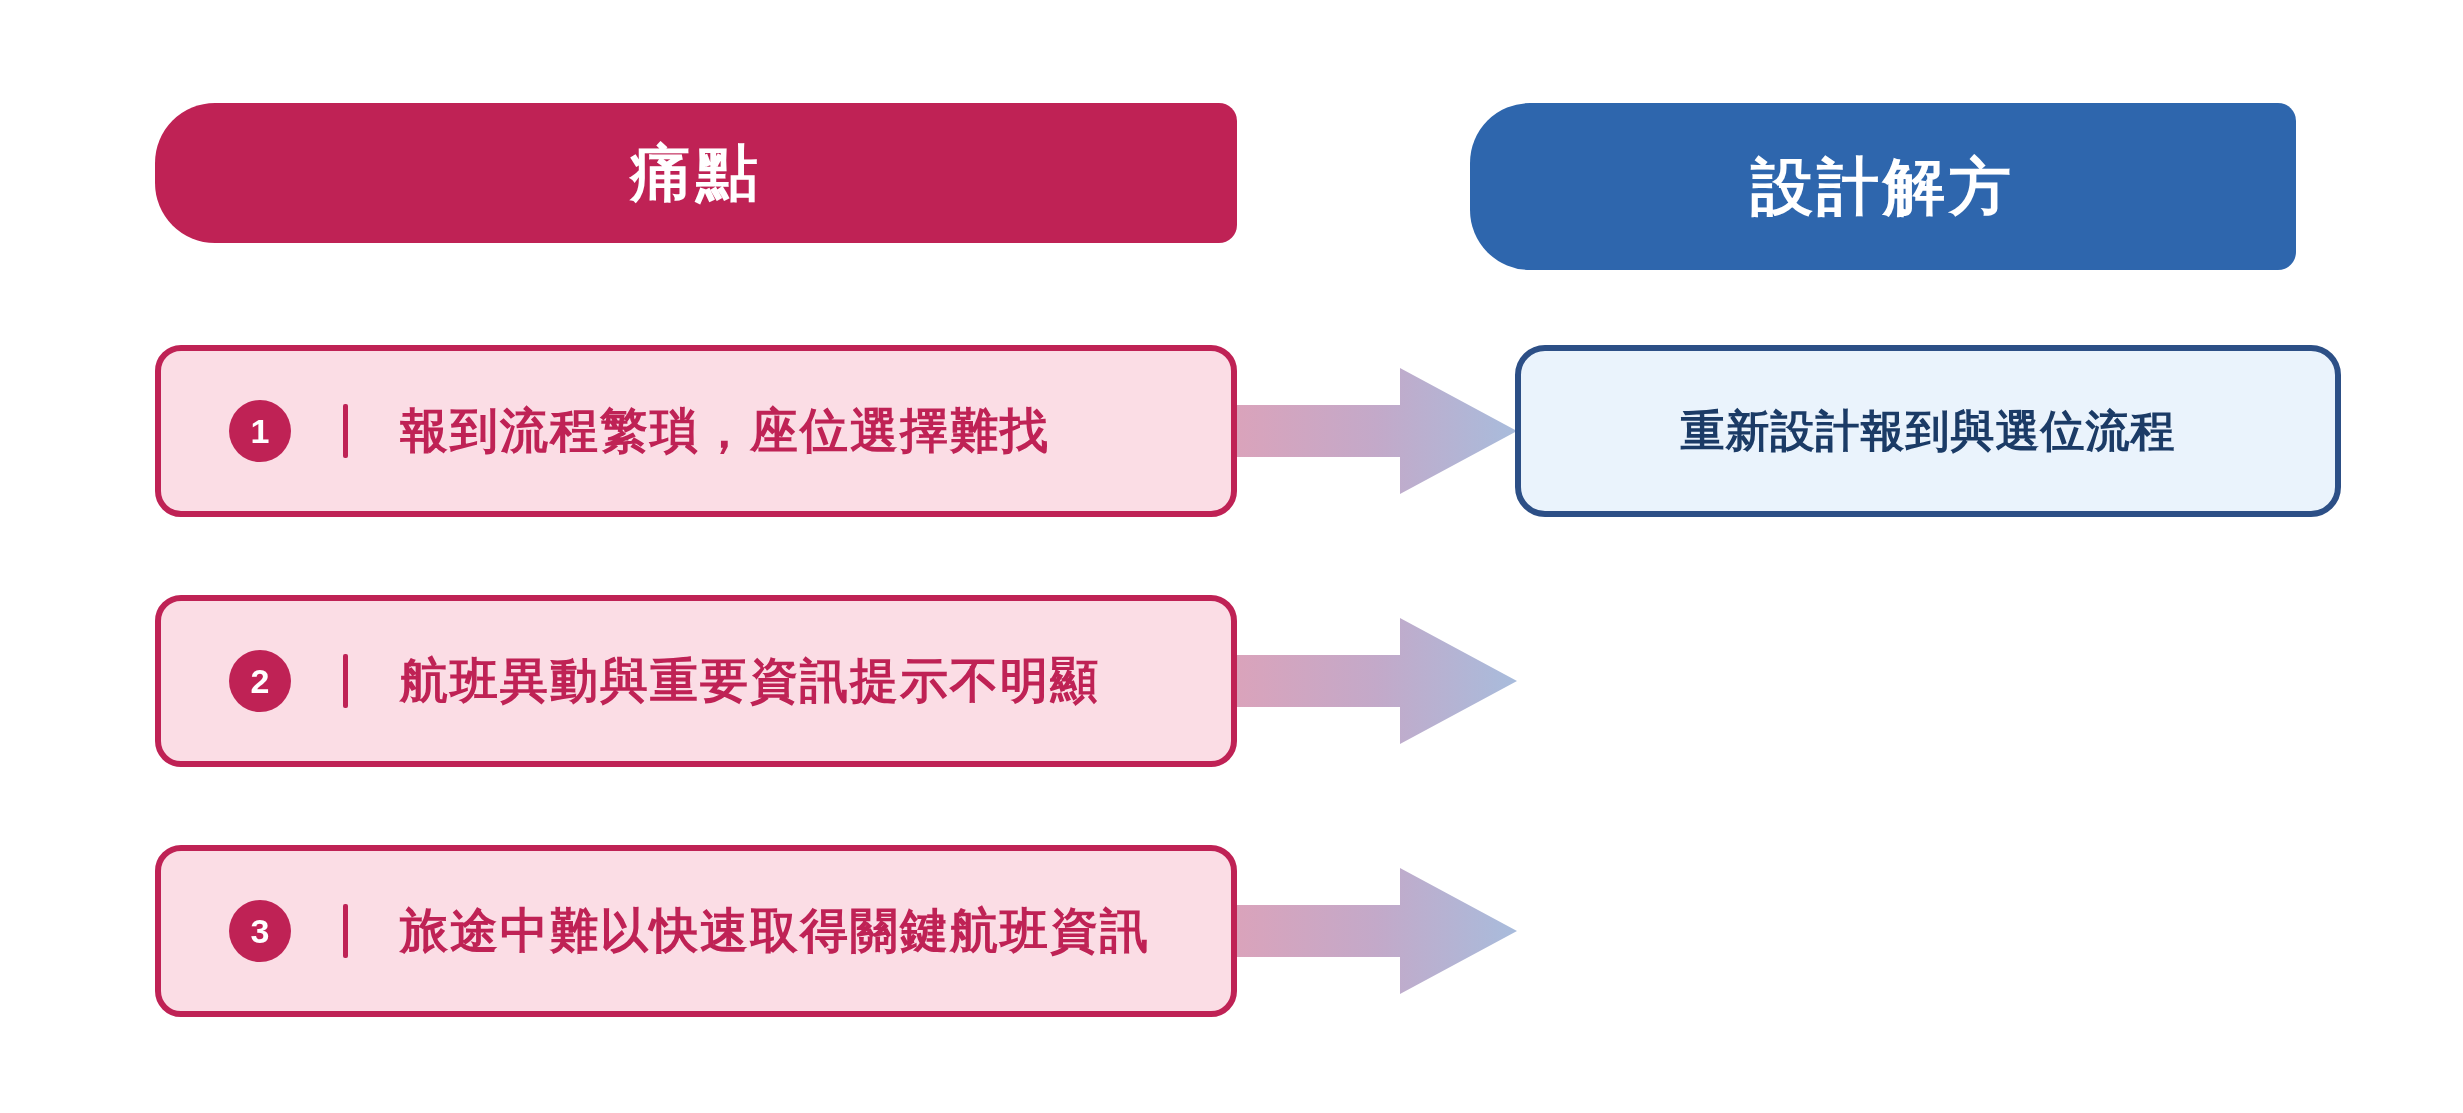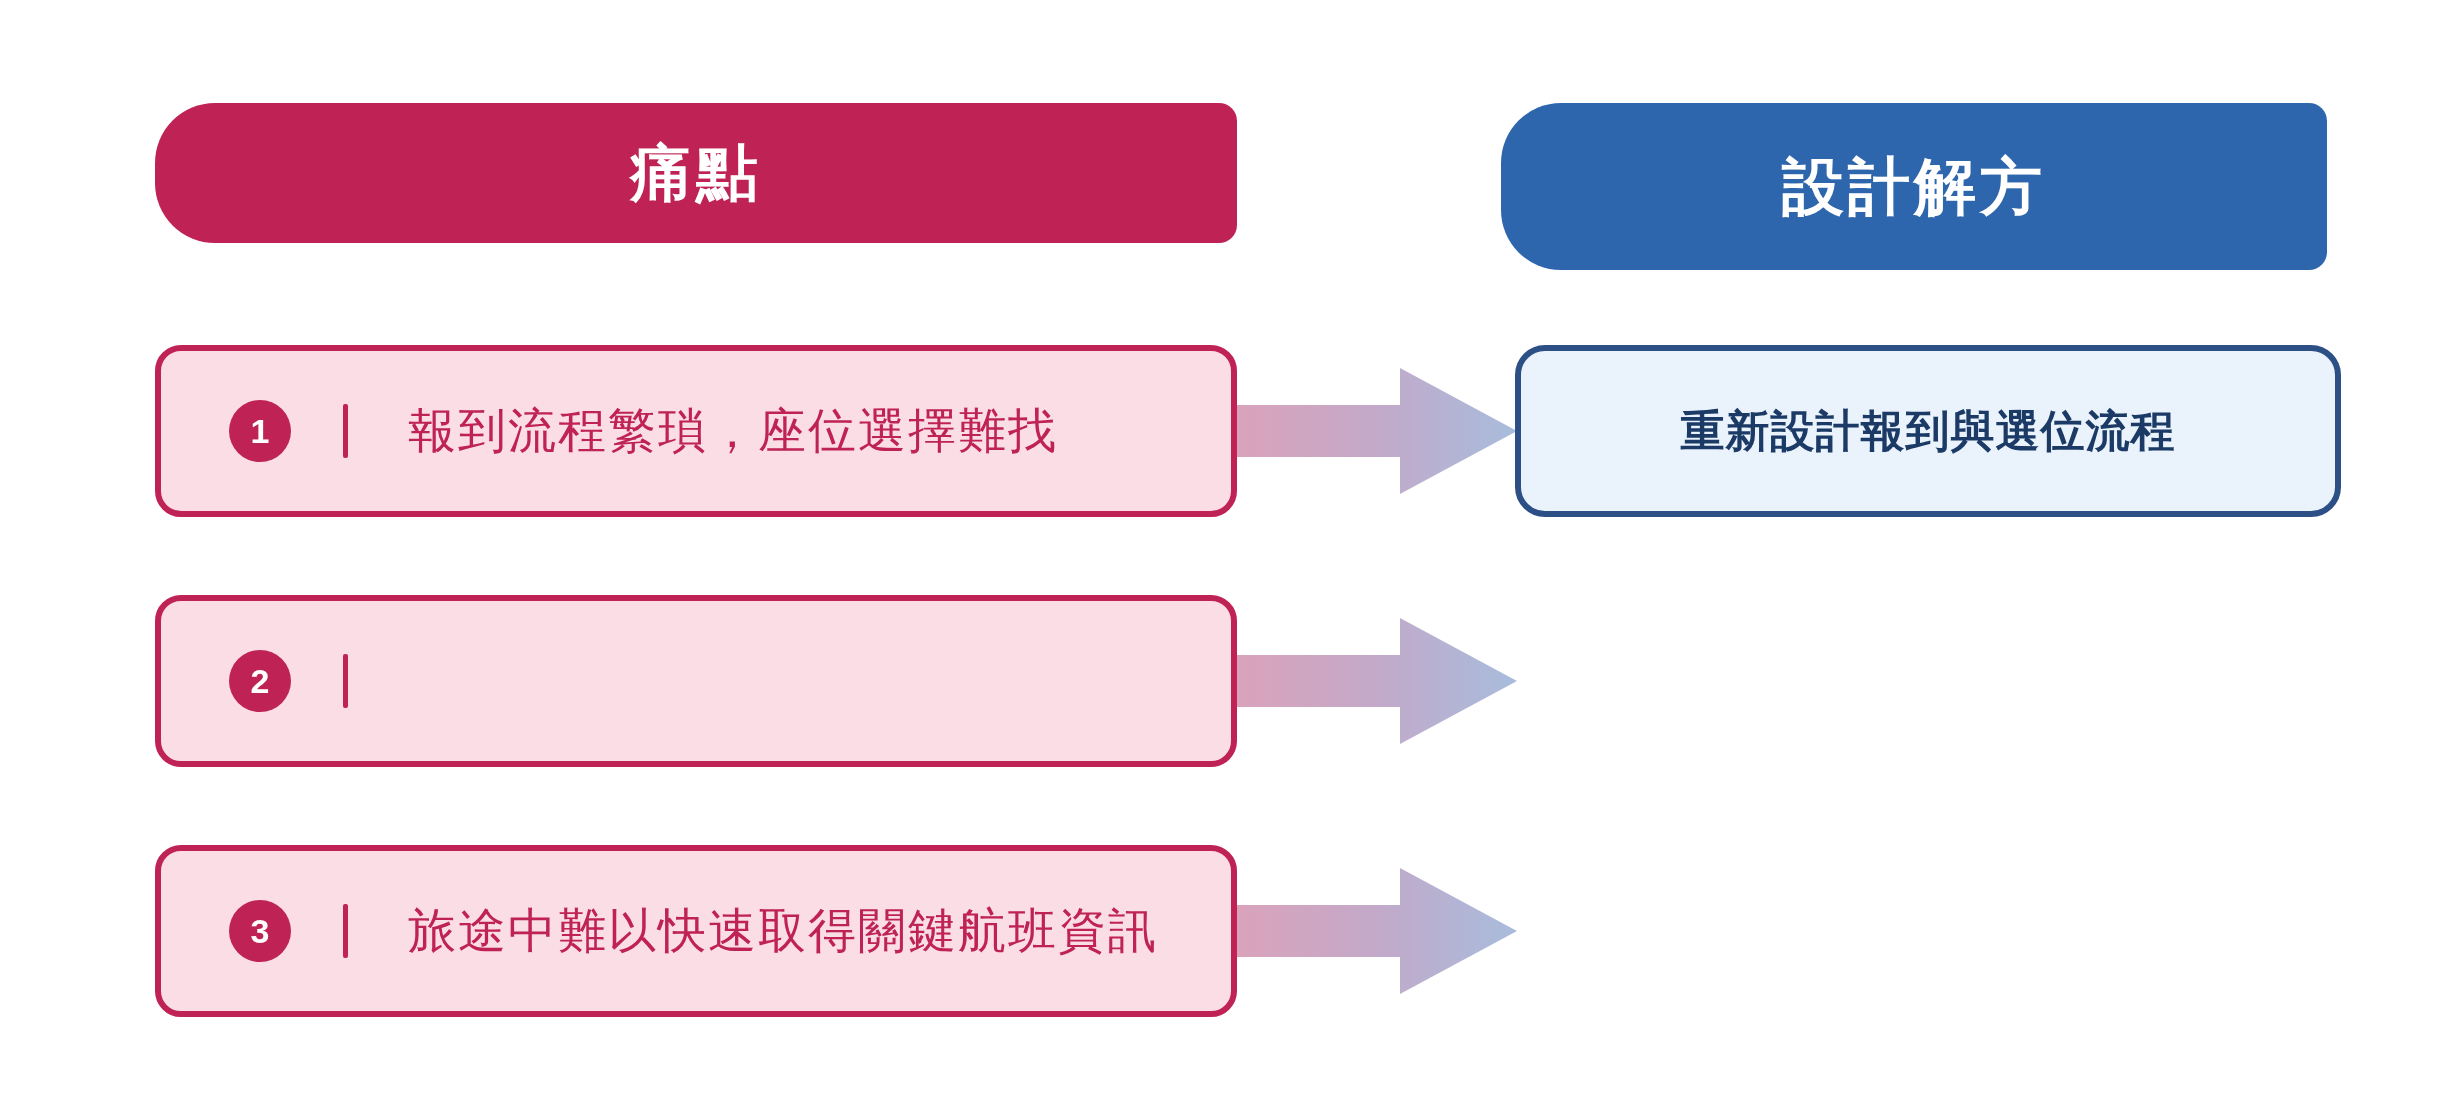--- a/index.html
+++ b/index.html
@@ -38,21 +38,21 @@
   .header-pain {
     left: 155px;
     top: 103px;
     width: 1082px;
     height: 140px;
     background: #bf2255;
     border-radius: 60px 18px 18px 60px;
     font-size: 62px;
   }
   .header-solution {
-    left: 1501px;
+    left: 1470px;
     top: 103px;
     width: 826px;
     height: 167px;
     background: #2e66ad;
     border-radius: 60px 18px 18px 60px;
     font-size: 62px;
   }
 
   
   .row {
@@ -102,25 +102,24 @@
     height: 54px;
     background: #bf2255;
     margin-left: 52px;
     margin-right: 52px;
     border-radius: 2px;
   }
 
   .pain-text {
     color: #bf2255;
     font-size: 48px;
-    font-weight: normal;
+    font-weight: bold;
     letter-spacing: 2px;
     line-height: 1.2;
     white-space: nowrap;
-    margin-left: 8px;
   }
 
   
   .arrow {
     position: absolute;
     left: 1237px;
     top: 23px;
     width: 280px;
     height: 126px;
   }
@@ -183,20 +182,21 @@
     </div>
     <div class="solution-card">
       <div class="solution-text">重新設計報到與選位流程</div>
     </div>
   </div>
 
   <div class="row row-2">
     <div class="pain-card">
       <div class="pain-badge">2</div>
       <div class="pain-sep"></div>
+      <div class="pain-text">航班異動與重要資訊提示不明顯</div>
     </div>
     <div class="arrow">
       <svg width="280" height="126" viewBox="0 0 280 126" xmlns="http://www.w3.org/2000/svg">
         <defs>
           <linearGradient id="agrad2" x1="0" y1="0" x2="1" y2="0">
             <stop offset="0%" stop-color="#daa3bb"></stop>
             <stop offset="50%" stop-color="#c3a9c9"></stop>
             <stop offset="100%" stop-color="#a8bcdc"></stop>
           </linearGradient>
         </defs>

